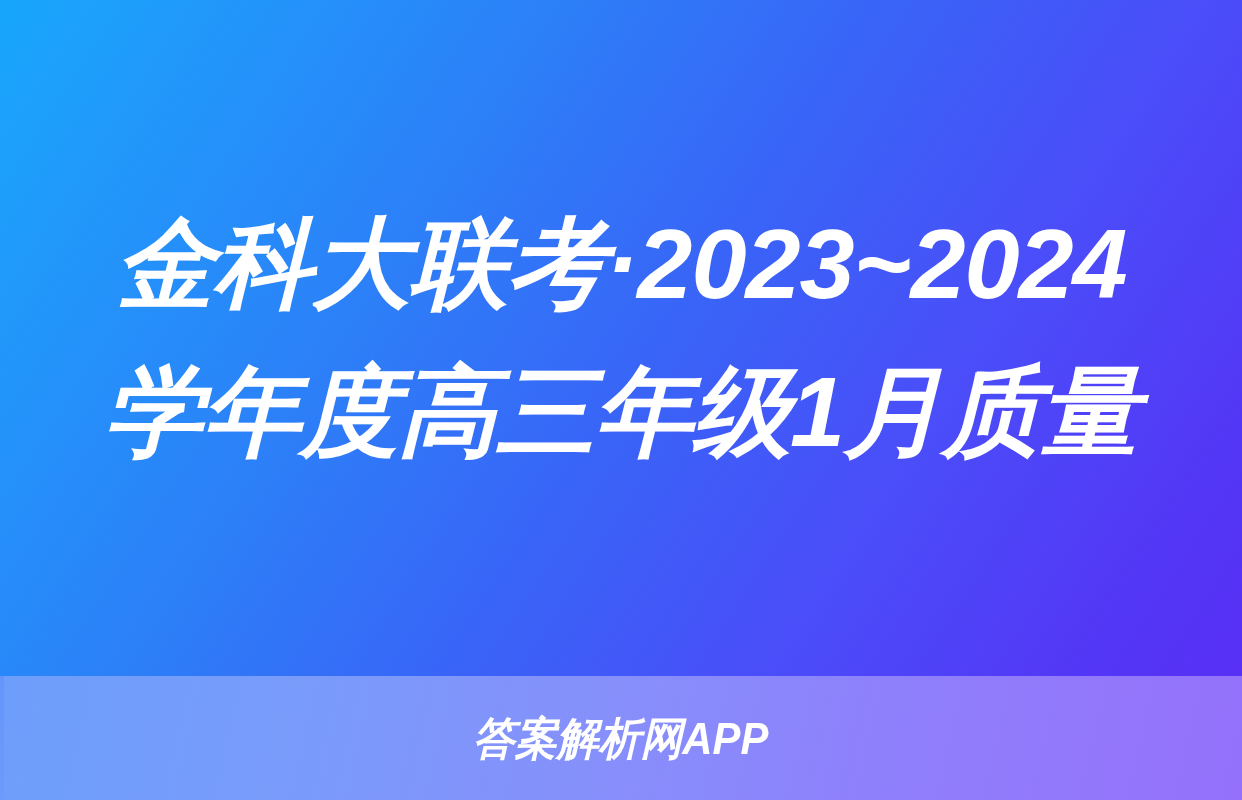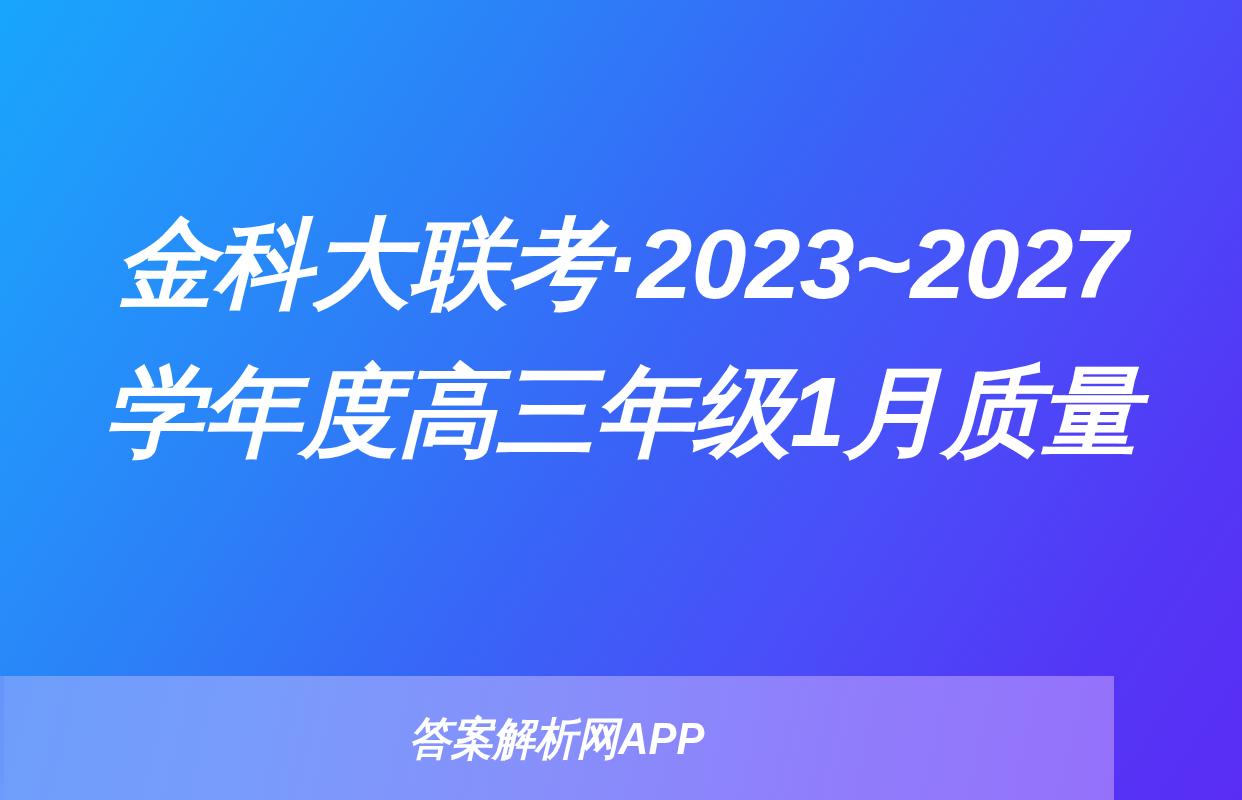--- a/index.html
+++ b/index.html
@@ -53,21 +53,21 @@
   }
   .title-line.l1 { font-size: 99px; }
   .title-line.l2 { font-size: 99px; }
   .title-line.l3 { font-size: 99px; }
 
   
   .footer-bar {
     position: absolute;
     left: 0;
     top: 676px;
-    width: 1114px;
+    width: 1242px;
     height: 124px;
     background: linear-gradient(103deg,
         #6d9efb 0%,
         #789cfb 22%,
         #8690fb 48%,
         #8f7ffb 72%,
         #9571fb 100%);
     display: flex;
     align-items: center;
     justify-content: center;
@@ -95,21 +95,21 @@
     transform: scaleX(0.93);
     -webkit-font-smoothing: antialiased;
   }
 </style>
 </head>
 <body>
 
 <div class="cover">
 
   <div class="title-area">
-    <div class="title-line l1">金科大联考·2023~2027</div>
+    <div class="title-line l1">金科大联考·2023~2024</div>
     <div class="title-line l2">学年度高三年级1月质量</div>
   </div>
 
   <div class="footer-bar">
     <div class="footer-text">答案解析网APP</div>
   </div>
 
 </div>
 
 </body></html>

